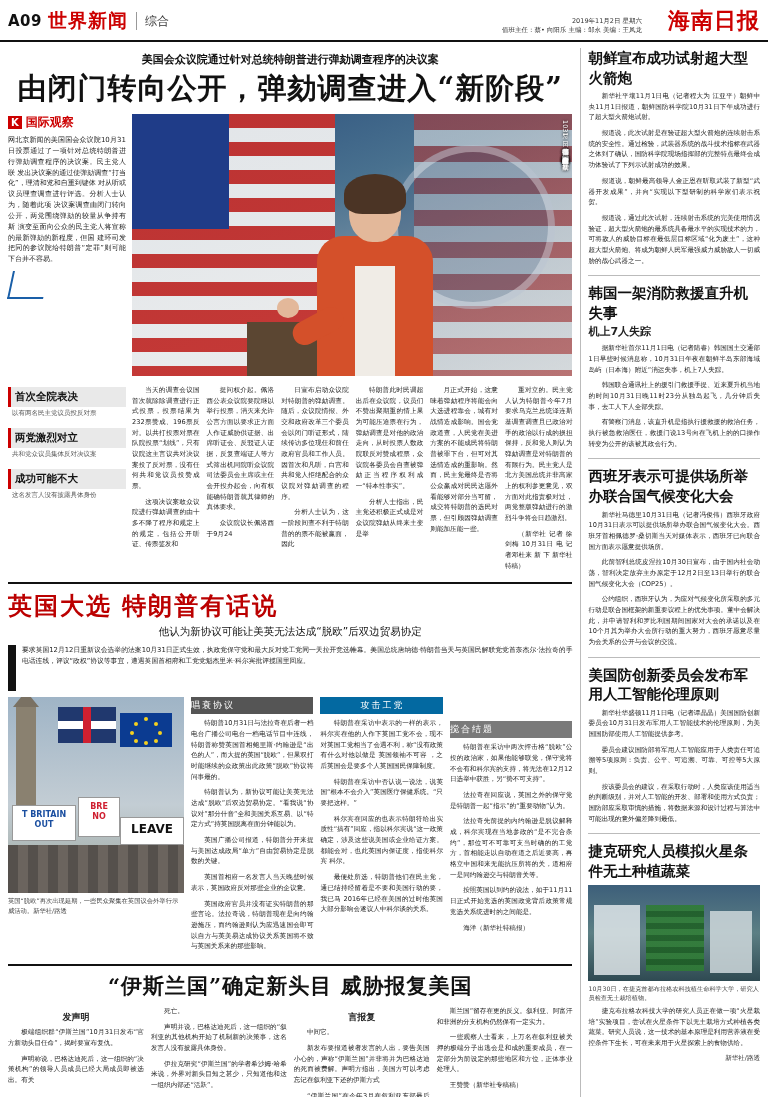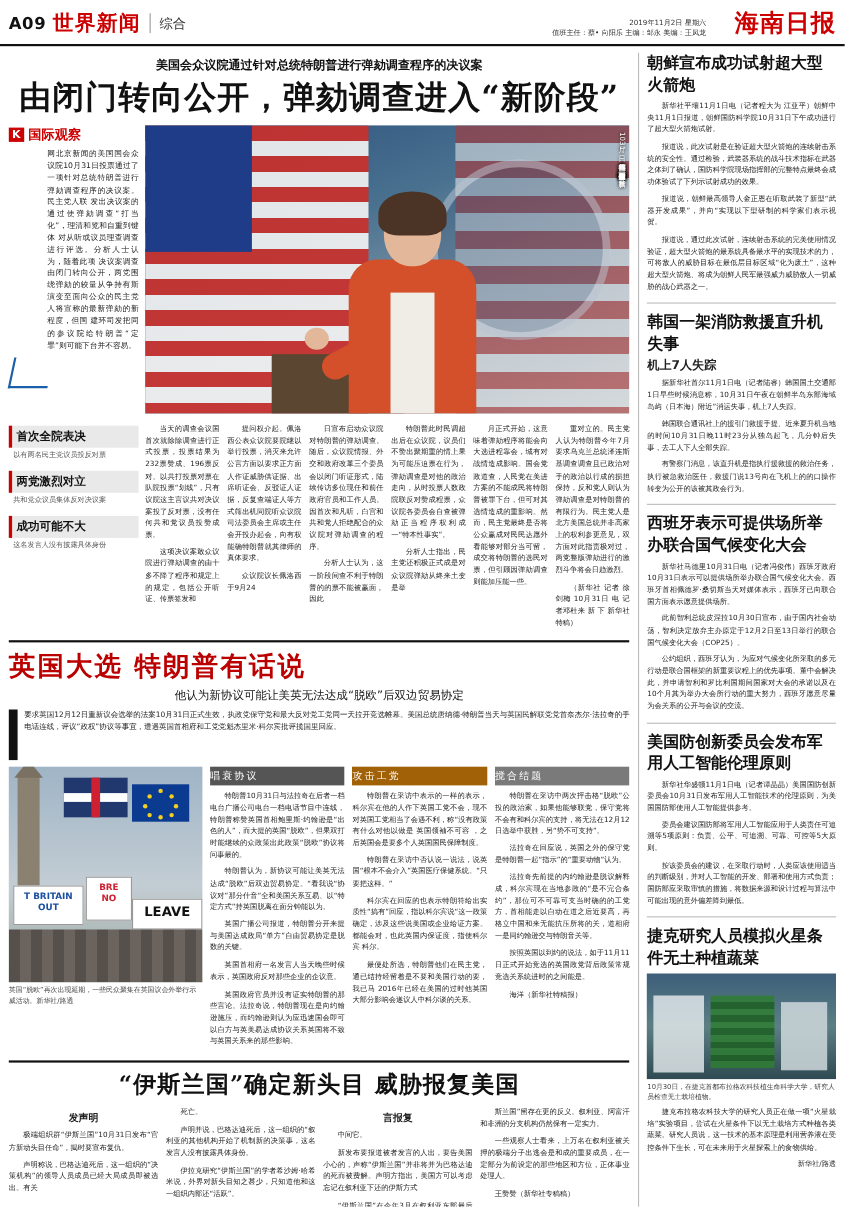--- a/index.html
+++ b/index.html
@@ -23,21 +23,21 @@
 
   
   .kicker{text-align:center;font-size:11px;font-weight:bold;color:#111;margin:4px 0 2px;}
   .headline{text-align:center;font-size:29px;font-weight:bold;letter-spacing:1px;margin:1px 0 5px;font-family:"DejaVu Serif","Liberation Serif",serif;}
 
   .lead-row{display:flex;gap:6px;}
   .lead-left{width:118px;}
   .obs-badge{display:flex;align-items:center;gap:4px;margin-bottom:4px;}
   .obs-k{background:#c00;color:#fff;font-size:10px;font-weight:bold;padding:1px 3px;}
   .obs-t{color:#c00;font-size:12px;font-weight:bold;}
-  .vtext{font-size:7px;line-height:1.55;color:#222;text-align:justify;margin-left:35px;}
+  .vtext{font-size:7px;line-height:1.55;color:#222;text-align:justify;}
   .bluemark{width:34px;height:26px;margin:6px 0 2px 2px;border-left:2px solid #1a5fa8;border-bottom:2px solid #1a5fa8;transform:skewX(-12deg);}
 
   .photo{position:relative;height:262px;background:linear-gradient(160deg,#2b4f7c 0%,#49718f 35%,#7d94a6 60%,#b9c3c9 100%);overflow:hidden;flex:1;}
   .flagstripes{position:absolute;left:0;top:0;width:46%;height:100%;background:repeating-linear-gradient(180deg,#c9302c 0 14px,#f2f2f2 14px 28px);opacity:.92;}
   .flagcanton{position:absolute;left:0;top:0;width:22%;height:44%;background:#1f3c88;}
   .flag2{position:absolute;right:0;top:0;width:36%;height:100%;background:repeating-linear-gradient(180deg,#b8322e 0 16px,#ececec 16px 32px);opacity:.55;}
   .seal{position:absolute;right:4%;top:12%;width:150px;height:150px;border-radius:50%;border:7px solid rgba(255,255,255,.35);background:rgba(40,70,110,.25);}
   .person{position:absolute;left:42%;bottom:0;width:116px;height:196px;}
   .p-body{position:absolute;bottom:0;left:0;width:116px;height:140px;background:#d4502a;border-radius:26px 26px 0 0;}
   .p-shirt{position:absolute;bottom:0;left:38px;width:40px;height:110px;background:#f0ece6;}
@@ -63,22 +63,22 @@
   .sec2{margin-top:6px;border-top:2px solid #111;padding-top:6px;}
   .sec2-h{text-align:left;font-size:24px;font-weight:bold;color:#b00;font-family:"DejaVu Serif","Liberation Serif",serif;letter-spacing:2px;}
   .sec2-sub{text-align:center;font-size:10.5px;margin-top:3px;color:#111;}
   .sec2-lead{display:flex;gap:6px;margin-top:6px;align-items:flex-start;}
   .bar{width:8px;height:46px;background:#111;flex:0 0 8px;}
   .sec2-leadtext{font-size:6.8px;line-height:1.6;text-align:justify;color:#222;}
 
   .sec2-body{display:flex;gap:7px;margin-top:6px;}
   .s2col{flex:1;}
   .s2tag{background:#555;color:#fff;font-size:9px;padding:2px 0;margin-bottom:4px;letter-spacing:2px;}
-  .s2tag.b2{background:#a16207;}
-  .s2tag.b3{background:#7a7a7a;}
+  .s2tag.b2{background:#0369a1;padding-left:40px;}
+  .s2tag.b3{background:#7a7a7a;margin-top:24px;}
   .s2txt{font-size:6.6px;line-height:1.62;text-align:justify;color:#222;}
   .s2txt p{margin:0 0 5px 0;text-indent:2em;}
 
   .photo2{position:relative;width:176px;height:196px;background:linear-gradient(180deg,#9fb4c6 0%,#c3cdd4 55%,#9aa59c 100%);overflow:hidden;}
   .bigben{position:absolute;left:8px;top:6px;width:20px;height:120px;background:#8a8170;}
   .bigben:after{content:"";position:absolute;left:-3px;top:-12px;border-left:13px solid transparent;border-right:13px solid transparent;border-bottom:16px solid #7a7163;}
   .ukflag{position:absolute;left:50px;top:10px;width:58px;height:36px;background:#20386e;}
   .ukflag:before{content:"";position:absolute;left:0;top:14px;width:58px;height:8px;background:#fff;}
   .ukflag:after{content:"";position:absolute;left:25px;top:0;width:8px;height:36px;background:#cf2031;}
   .euflag{position:absolute;left:112px;top:16px;width:52px;height:34px;background:#0b3b91;}

